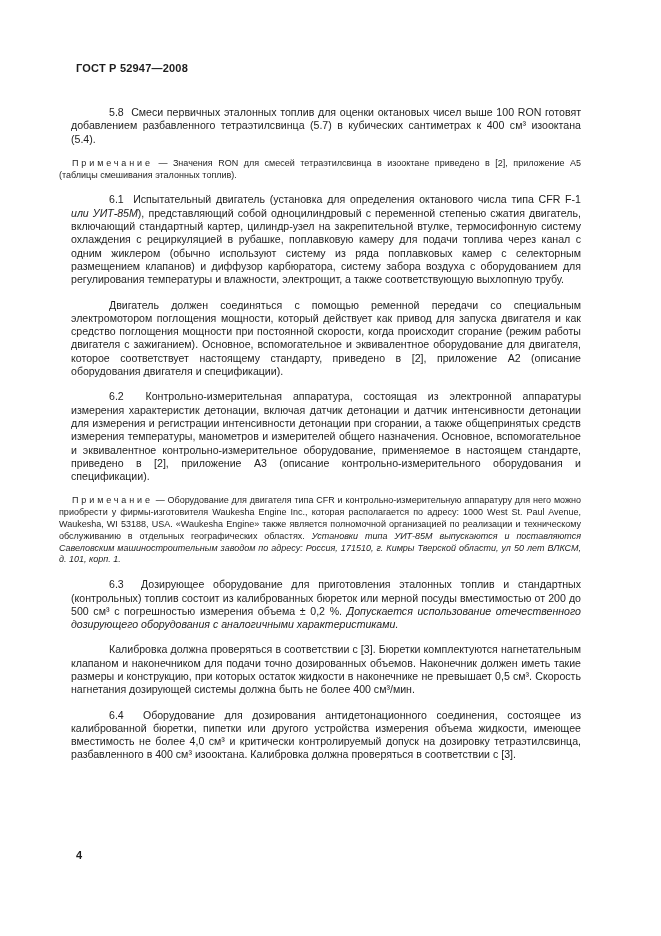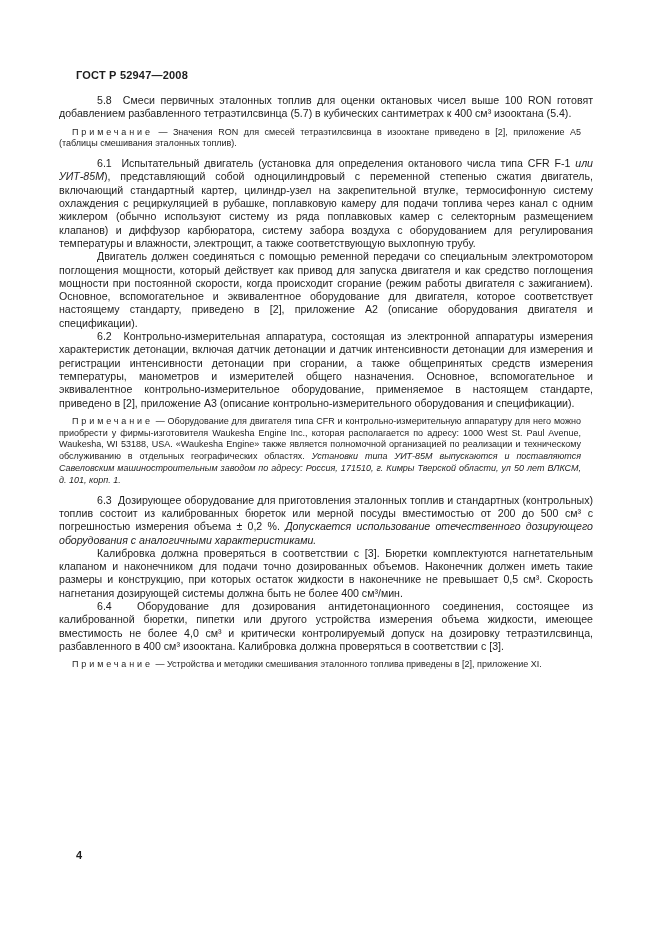--- a/index.html
+++ b/index.html
@@ -11,35 +11,35 @@
     position: relative;
     width: 661px;
     height: 936px;
     background: #ffffff;
     font-family: "Liberation Sans", sans-serif;
     color: #1d1d1d;
     overflow: hidden;
   }
   .header {
     position: absolute;
-    top: 69px;
+    top: 62px;
     left: 76px;
     font-size: 11px;
     font-weight: bold;
     letter-spacing: 0.2px;
     white-space: nowrap;
   }
   .content {
     position: absolute;
     top: 94px;
     left: 59px;
     width: 534px;
   }
   .para {
-    margin: 0;
+    margin: 12px;
     font-size: 10.6px;
     line-height: 13.3px;
     text-align: justify;
     text-indent: 38px;
   }
   .note {
     margin: 6px 12px 7px 0;
     font-size: 9px;
     line-height: 11.8px;
     text-align: justify;
@@ -91,21 +91,20 @@
     <p class="para">6.2&nbsp; Контрольно-измерительная аппаратура, состоящая из электронной аппаратуры измерения характеристик детонации, включая датчик детонации и датчик интенсивности детонации для измерения и регистрации интенсивности детонации при сгорании, а также общепринятых средств измерения температуры, манометров и измерителей общего назначения. Основное, вспомогательное и эквивалентное контрольно-измерительное оборудование, применяемое в настоящем стандарте, приведено в [2], приложение А3 (описание контрольно-измерительного оборудования и спецификации).</p>
 
     <p class="note"><span class="note-label">Примечание</span> <span>— Оборудование для двигателя типа CFR и контрольно-измерительную аппаратуру для него можно приобрести у фирмы-изготовителя Waukesha Engine Inc., которая располагается по адресу: 1000 West St. Paul Avenue, Waukesha, WI 53188, USA. «Waukesha Engine» также является полномочной организацией по реализации и техническому обслуживанию в отдельных географических областях. </span><span class="it">Установки типа УИТ-85М выпускаются и поставляются Савеловским машиностроительным заводом по адресу: Россия, 171510, г. Кимры Тверской области, ул 50 лет ВЛКСМ, д. 101, корп. 1.</span></p>
 
     <p class="para"><span>6.3&nbsp; Дозирующее оборудование для приготовления эталонных топлив и стандартных (контрольных) топлив состоит из калиброванных бюреток или мерной посуды вместимостью от 200 до 500 см³ с погрешностью измерения объема ± 0,2 %. </span><span class="it">Допускается использование отечественного дозирующего оборудования с аналогичными характеристиками.</span></p>
 
     <p class="para">Калибровка должна проверяться в соответствии с [3]. Бюретки комплектуются нагнетательным клапаном и наконечником для подачи точно дозированных объемов. Наконечник должен иметь такие размеры и конструкцию, при которых остаток жидкости в наконечнике не превышает 0,5 см³. Скорость нагнетания дозирующей системы должна быть не более 400 см³/мин.</p>
 
     <p class="para">6.4&nbsp; Оборудование для дозирования антидетонационного соединения, состоящее из калиброванной бюретки, пипетки или другого устройства измерения объема жидкости, имеющее вместимость не более 4,0 см³ и критически контролируемый допуск на дозировку тетраэтилсвинца, разбавленного в 400 см³ изооктана. Калибровка должна проверяться в соответствии с [3].</p>
 
-    <p class="note"><span class="note-label">Примечание</span> <span>— Устройства и методики смешивания эталонного топлива приведены в [2], приложение XI.</span></p>
 
   </div>
 
   <div class="footer">
     <span>4</span>
   </div>
 
 </div>
 
 </body></html>

